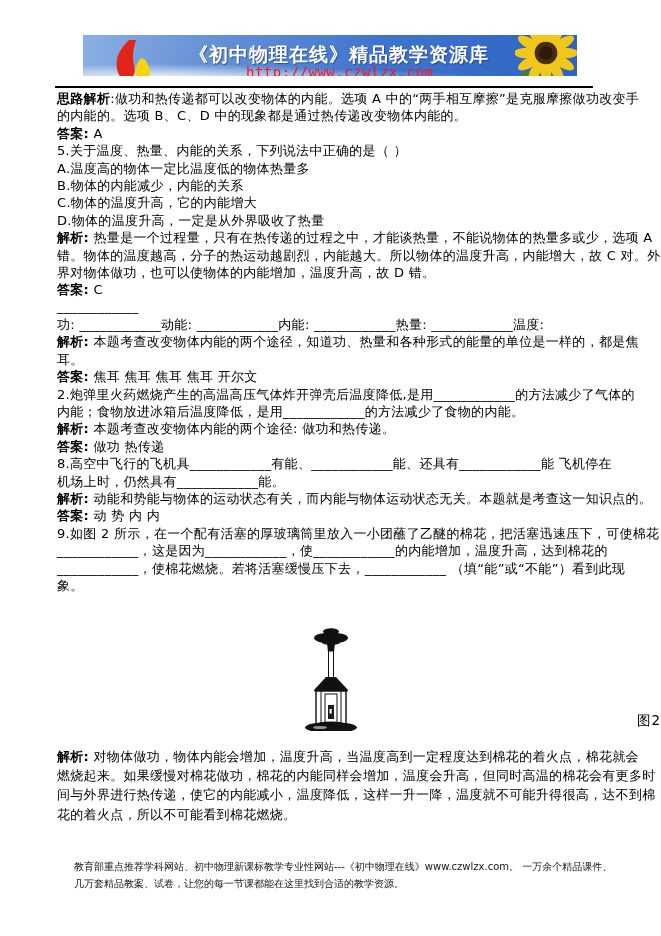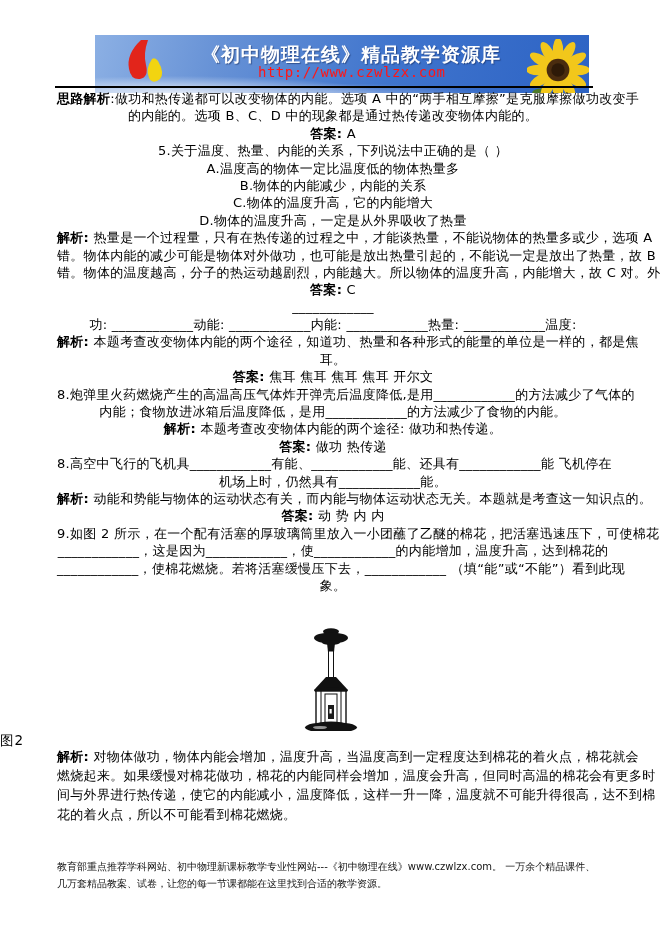--- a/index.html
+++ b/index.html
@@ -3,21 +3,21 @@
 <meta charset="utf-8">
 <style>
   html,body{margin:0;padding:0;}
   body{
     width:661px;height:936px;position:relative;background:#ffffff;
     font-family:"DejaVu Sans","Liberation Sans",sans-serif;color:#000;
     overflow:hidden;
   }
   
   .banner{
-    position:absolute;left:95px;top:35px;width:494px;height:58px;overflow:hidden;
+    position:absolute;left:83px;top:35px;width:494px;height:41px;overflow:hidden;
     background:
       radial-gradient(60% 45% at 16% 102%, rgba(255,255,255,.85), rgba(255,255,255,0) 70%),
       radial-gradient(45% 35% at 50% 108%, rgba(255,255,255,.45), rgba(255,255,255,0) 70%),
       linear-gradient(105deg,#8cb0e4 0%,#6792d6 25%,#3f74cd 60%,#2d63c4 100%);
   }
   .banner-title{
     position:absolute;left:106px;top:7px;
     font-size:19px;font-weight:bold;color:#ffffff;letter-spacing:1px;
     text-shadow:1px 1px 1px rgba(20,40,90,.55);white-space:nowrap;
   }
@@ -28,40 +28,40 @@
   }
   .logo{position:absolute;left:22px;top:4px;}
   .sunflower{position:absolute;right:0px;bottom:-8px;}
   
   .rule{position:absolute;left:55px;top:86px;width:538px;height:2px;background:#000;}
   
   .content{
     position:absolute;left:57px;top:90px;width:552px;
     font-size:13px;letter-spacing:.3px;
   }
-  .content .line{height:17.4px;white-space:nowrap;text-align:center;}
+  .content .line{height:17.4px;white-space:nowrap;}
   .b{font-weight:bold;}
   
   .figure-wrap{position:absolute;left:0;top:627px;width:661px;text-align:center;}
   .figure-caption{
-    position:absolute;left:0;top:732px;width:661px;text-align:left;
+    position:absolute;left:0;top:712px;width:661px;text-align:right;
     font-size:13.5px;letter-spacing:1px;
   }
   
   .analysis{
     position:absolute;left:57px;top:748px;width:552px;
     font-size:13px;letter-spacing:.3px;
   }
   .analysis .line{height:19.2px;white-space:nowrap;}
   
   .footer{
     position:absolute;left:57px;top:859px;width:565px;
     font-size:10px;line-height:16.5px;color:#141414;letter-spacing:0;
   }
-  .footer div{white-space:nowrap;}
+  .footer div{white-space:nowrap;margin-left:17px;}
 </style>
 </head>
 <body>
 
 <div class="banner">
   <svg class="logo" width="50" height="46" viewBox="0 0 50 46">
     <path d="M24 1 Q9 15 12 30 Q14 41 23 40 Q32 38 29 26 Q26 15 31 1 Z" fill="#e2251b"></path>
     <path d="M35 20 Q28 30 32 39 Q36 46 43 40 Q48 34 41 22 Q38 18 35 20 Z" fill="#f2d411"></path>
   </svg>
   <div class="banner-title">《初中物理在线》精品教学资源库</div>
@@ -95,29 +95,29 @@
 <div class="content" id="main-lines">
     <div class="line"><span class="b">思路解析</span><span>:做功和热传递都可以改变物体的内能。选项 A 中的“两手相互摩擦”是克服摩擦做功改变手</span></div>
     <div class="line"><span>的内能的。选项 B、C、D 中的现象都是通过热传递改变物体内能的。</span></div>
     <div class="line"><span class="b">答案:</span><span> A</span></div>
     <div class="line"><span>5.关于温度、热量、内能的关系，下列说法中正确的是（      ）</span></div>
     <div class="line"><span>A.温度高的物体一定比温度低的物体热量多</span></div>
     <div class="line"><span>B.物体的内能减少，内能的关系</span></div>
     <div class="line"><span>C.物体的温度升高，它的内能增大</span></div>
     <div class="line"><span>D.物体的温度升高，一定是从外界吸收了热量</span></div>
     <div class="line"><span class="b">解析:</span><span> 热量是一个过程量，只有在热传递的过程之中，才能谈热量，不能说物体的热量多或少，选项 A</span></div>
-    <div class="line"><span>错。物体内能的减少可能是物体对外做功，也可能是放出热量引起的，不能说一定是放出了热量，故 B</span></div>
     <div class="line"><span>错。物体的温度越高，分子的热运动越剧烈，内能越大。所以物体的温度升高，内能增大，故 C 对。外</span></div>
+    <div class="line"><span>界对物体做功，也可以使物体的内能增加，温度升高，故 D 错。</span></div>
     <div class="line"><span class="b">答案:</span><span> C</span></div>
     <div class="line"><span>____________</span></div>
     <div class="line"><span>功: ____________动能: ____________内能: ____________热量: ____________温度:</span></div>
     <div class="line"><span class="b">解析:</span><span> 本题考查改变物体内能的两个途径，知道功、热量和各种形式的能量的单位是一样的，都是焦</span></div>
     <div class="line"><span>耳。</span></div>
     <div class="line"><span class="b">答案:</span><span> 焦耳 焦耳 焦耳 焦耳 开尔文</span></div>
-    <div class="line"><span>8.炮弹里火药燃烧产生的高温高压气体炸开弹壳后温度降低,是用____________的方法减少了气体的</span></div>
+    <div class="line"><span>2.炮弹里火药燃烧产生的高温高压气体炸开弹壳后温度降低,是用____________的方法减少了气体的</span></div>
     <div class="line"><span>内能；食物放进冰箱后温度降低，是用____________的方法减少了食物的内能。</span></div>
     <div class="line"><span class="b">解析:</span><span> 本题考查改变物体内能的两个途径: 做功和热传递。</span></div>
     <div class="line"><span class="b">答案:</span><span> 做功 热传递</span></div>
     <div class="line"><span>8.高空中飞行的飞机具____________有能、____________能、还具有____________能 飞机停在</span></div>
     <div class="line"><span>机场上时，仍然具有____________能。</span></div>
     <div class="line"><span class="b">解析:</span><span> 动能和势能与物体的运动状态有关，而内能与物体运动状态无关。本题就是考查这一知识点的。</span></div>
     <div class="line"><span class="b">答案:</span><span> 动 势 内 内</span></div>
     <div class="line"><span>9.如图 2 所示，在一个配有活塞的厚玻璃筒里放入一小团蘸了乙醚的棉花，把活塞迅速压下，可使棉花</span></div>
     <div class="line"><span>____________，这是因为____________，使____________的内能增加，温度升高，达到棉花的</span></div>
     <div class="line"><span>____________，使棉花燃烧。若将活塞缓慢压下去，____________ （填“能”或“不能”）看到此现</span></div>

